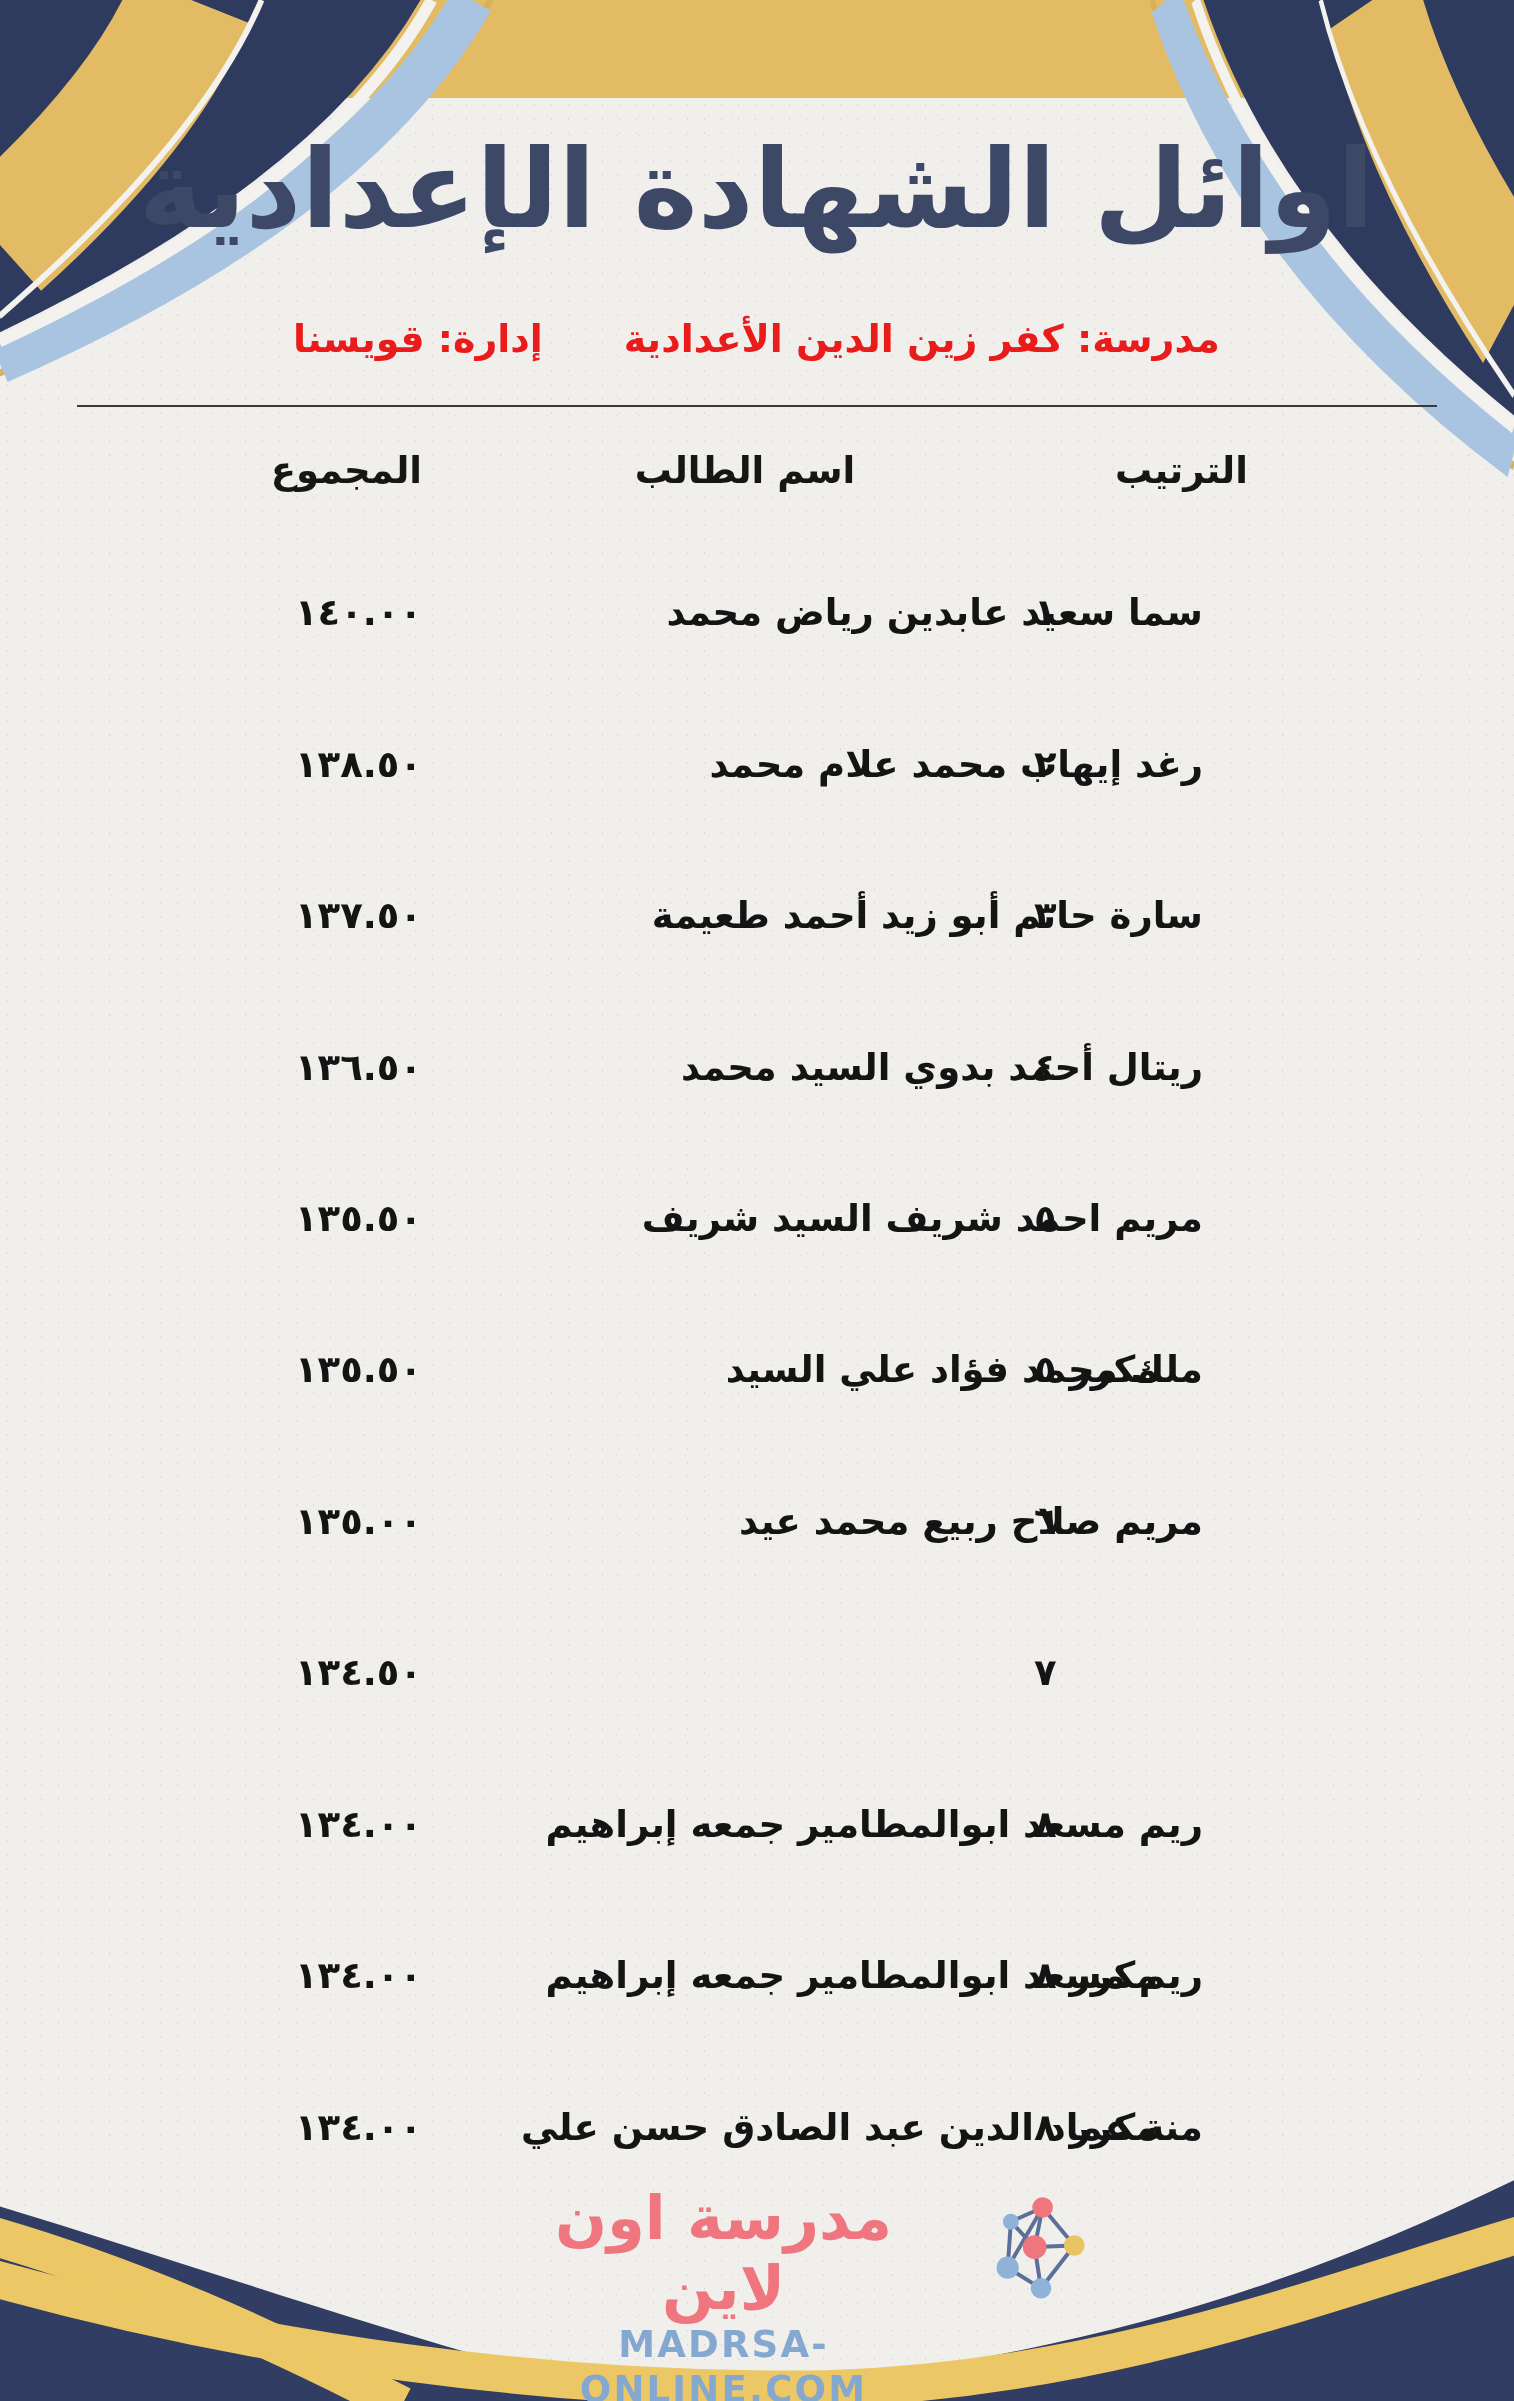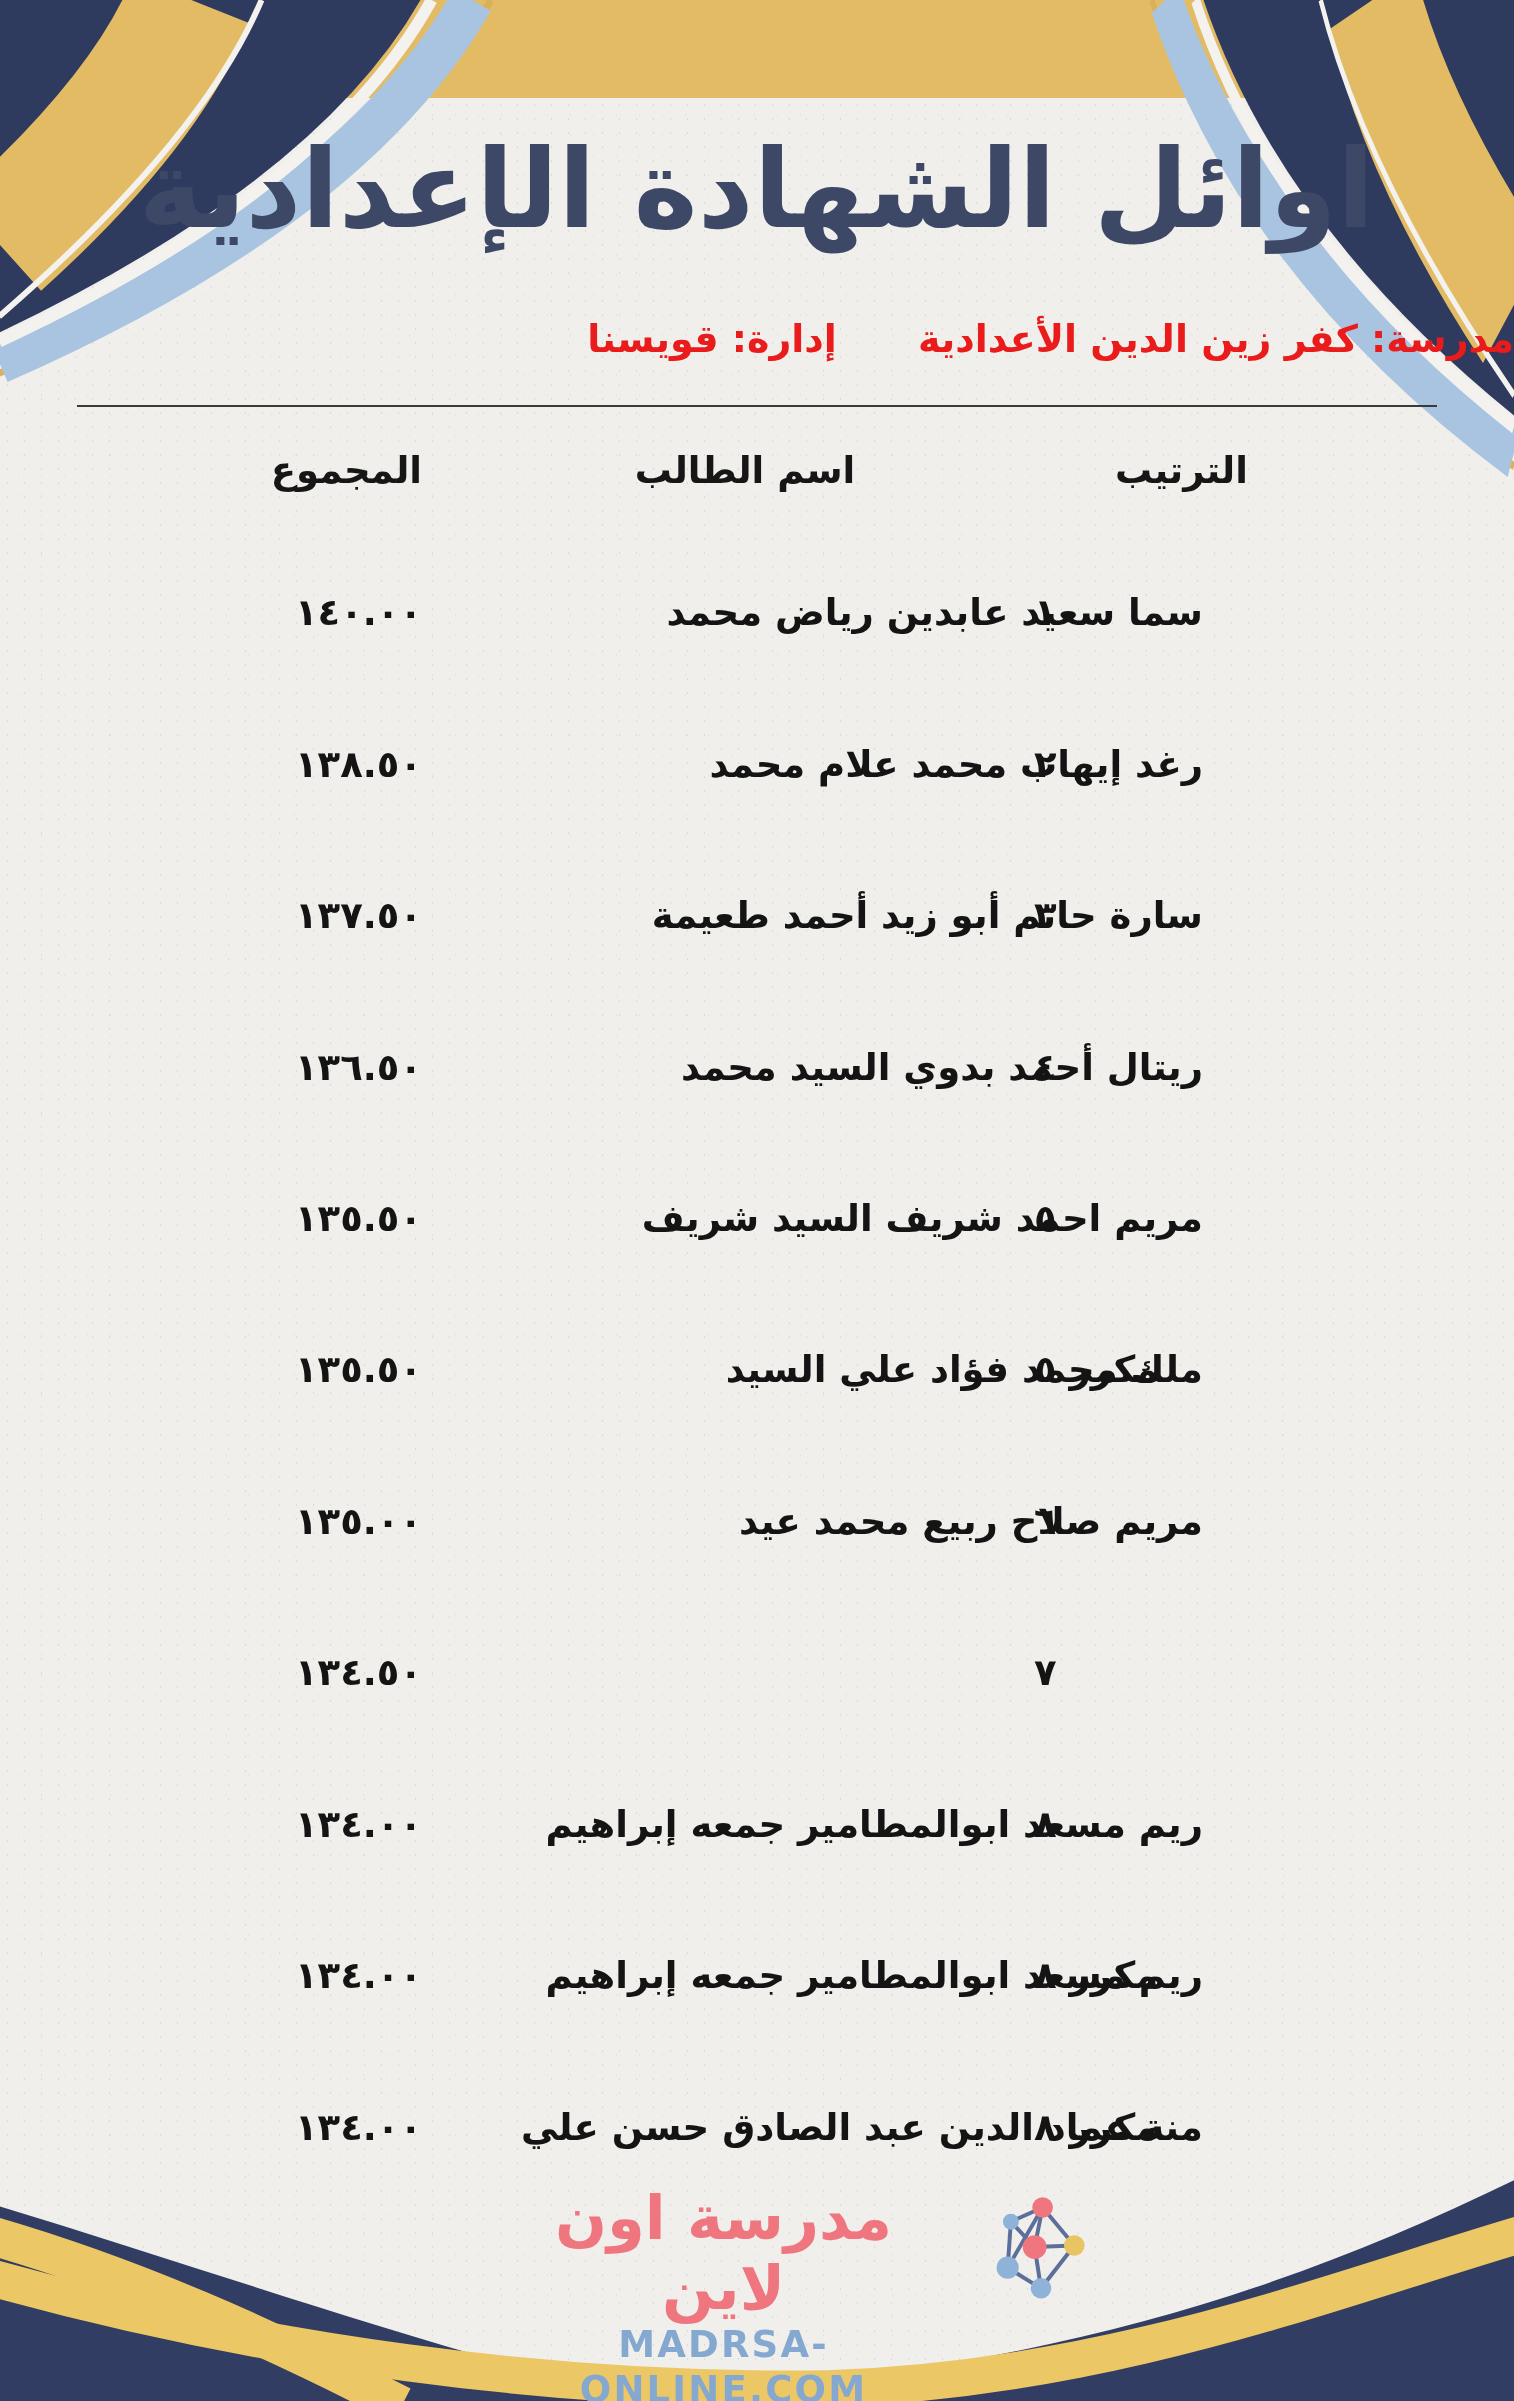--- a/index.html
+++ b/index.html
@@ -25,21 +25,21 @@
   .bottom-deco{position:absolute;left:0;top:2158px;pointer-events:none;}
 
   .title{
     position:absolute;left:0;top:111px;width:1515px;
     text-align:center;
     font-size:109px;font-weight:bold;color:#3d4766;
     letter-spacing:1.5px;line-height:1.45;
   }
   .subtitle{
     position:absolute;left:0;top:309px;width:1515px;
-    text-align:right;font-size:38px;font-weight:bold;color:#ea1b1b;
+    text-align:center;font-size:38px;font-weight:bold;color:#ea1b1b;
     line-height:1.6;
   }
   .subtitle .gap{display:inline-block;width:81px;}
   .separator{
     position:absolute;left:78px;top:405px;width:1360px;height:2.2px;
     background:#3a3a3a;
   }
 
   .thead{position:absolute;left:0;top:449px;width:1515px;height:59px;
     font-size:37px;font-weight:bold;color:#161616;}

